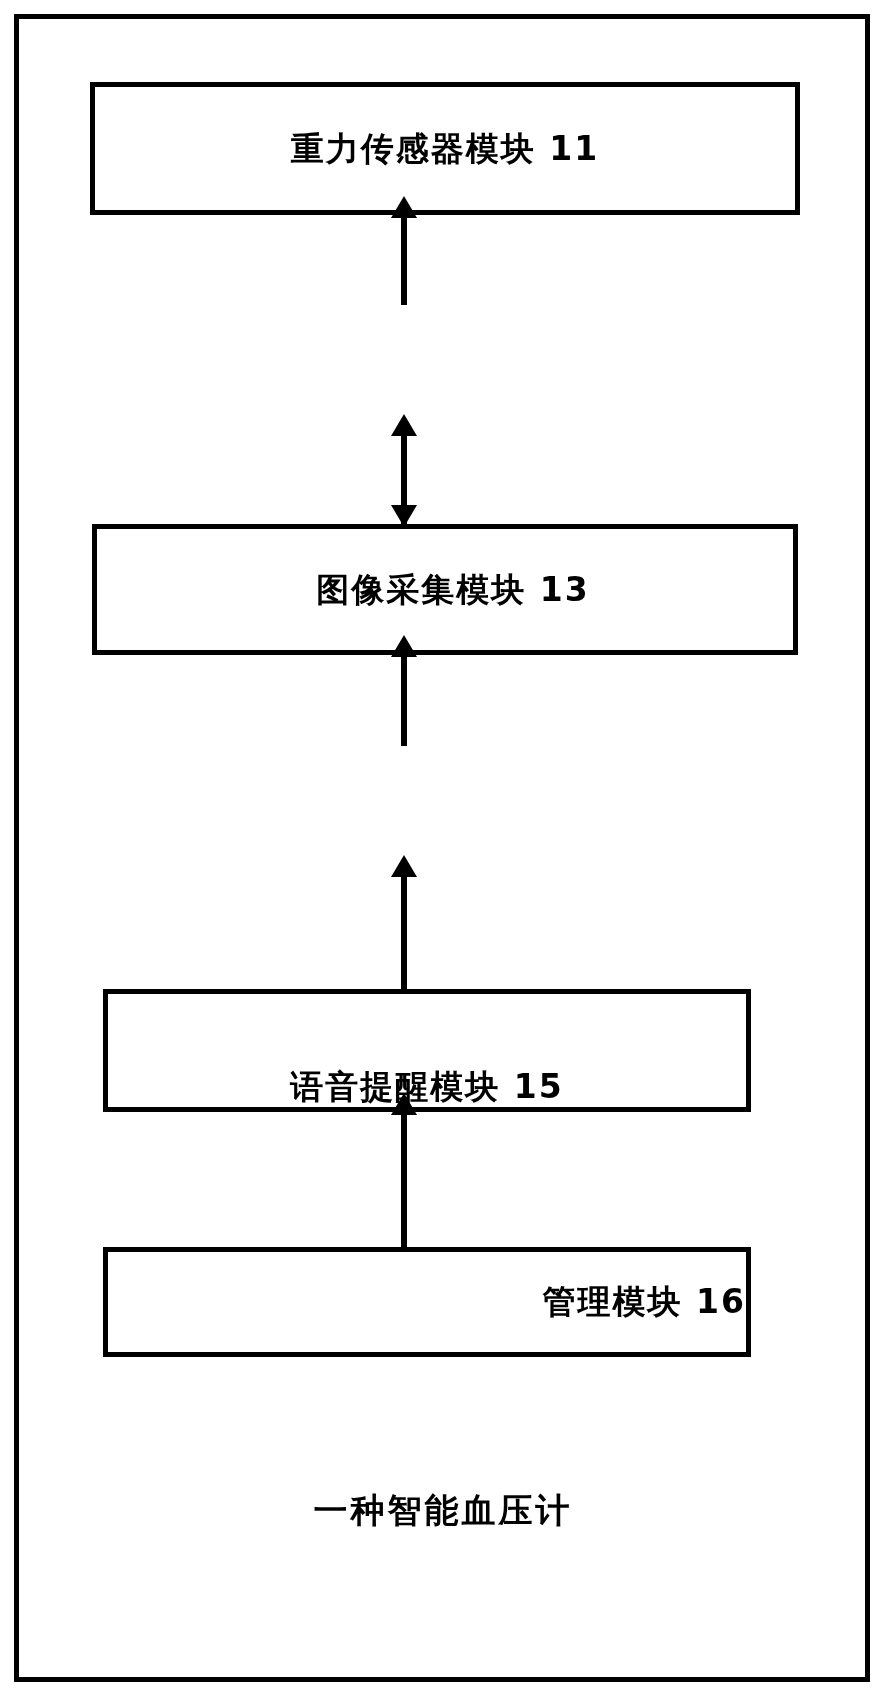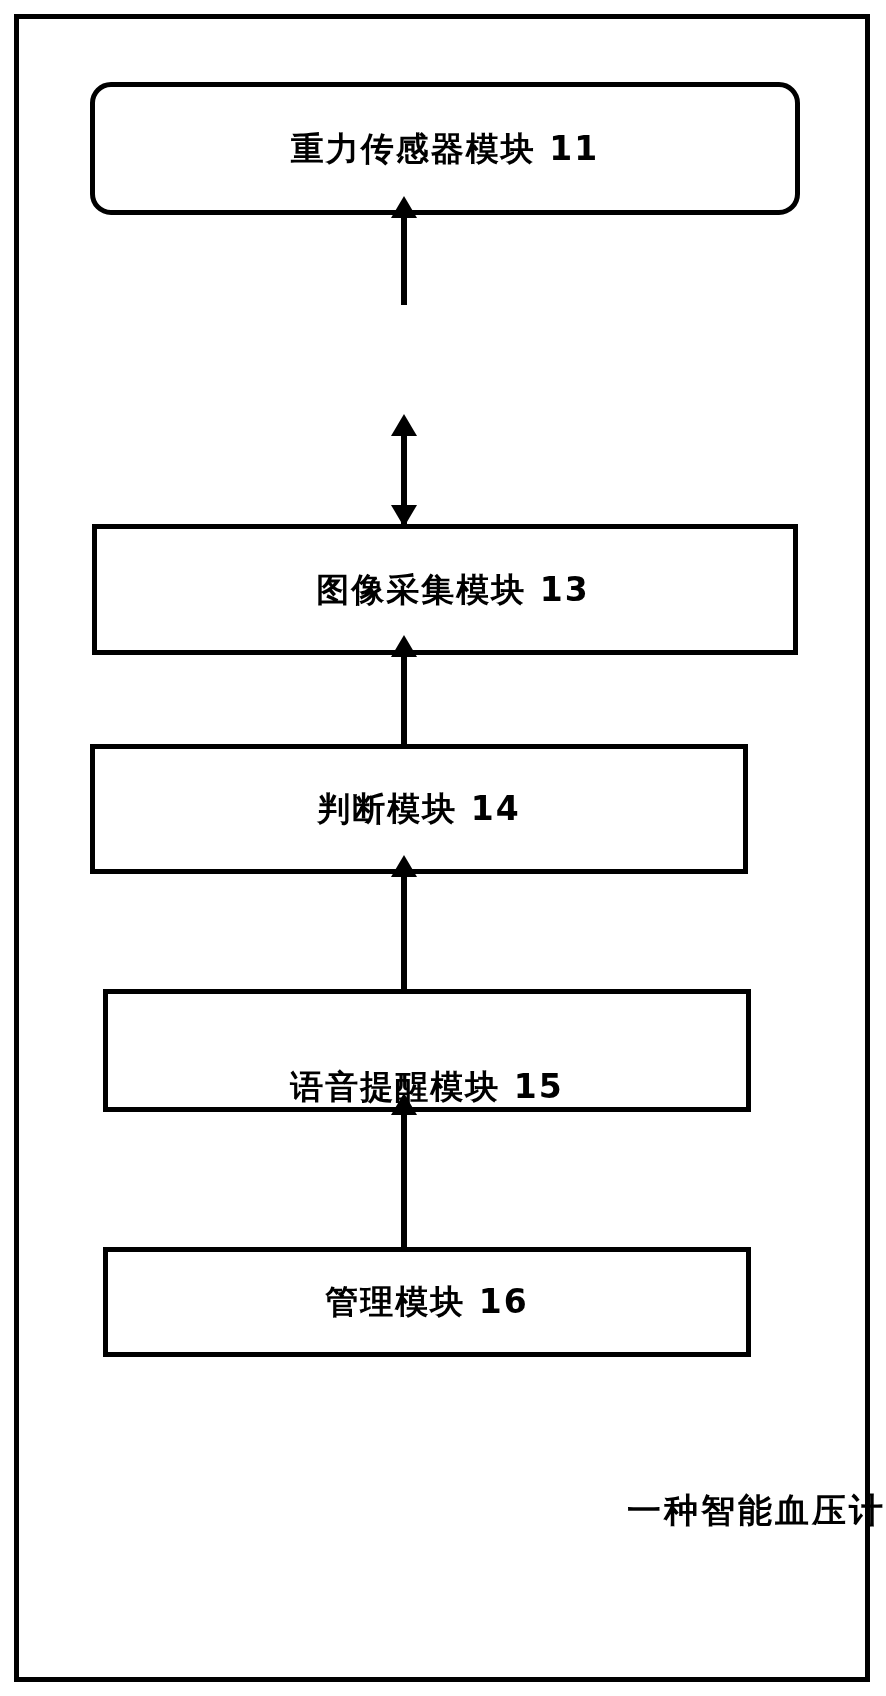--- a/index.html
+++ b/index.html
@@ -56,26 +56,26 @@
   .flow-box-label {
     font-size: 33px;
     font-weight: 700;
     color: #000000;
     letter-spacing: 2px;
     line-height: 1.2;
     white-space: nowrap;
   }
 
   
-  #box-1 { left: 90px;  top: 82px;   width: 710px; height: 133px; border-radius: 21px; }
+  #box-1 { left: 90px;  top: 82px;   width: 710px; height: 133px; }
   #box-2 { left: 94px;  top: 303px;  width: 706px; height: 130px; }
   #box-3 { left: 92px;  top: 524px;  width: 706px; height: 131px; padding-left: 16px; }
   #box-4 { left: 90px;  top: 744px;  width: 658px; height: 130px; }
   #box-5 { left: 103px; top: 989px;  width: 648px; height: 123px; align-items: flex-end; }
-  #box-6 { left: 103px; top: 1247px; width: 648px; height: 110px; }
+  #box-6 { left: 103px; top: 1247px; width: 648px; height: 110px; justify-content: flex-end; }
 
   
   .connector {
     position: absolute;
     width: 6px;
     background: #000000;
     left: 401px;
   }
   #conn-1-2 { top: 213px;  height: 92px;  }
   #conn-2-3 { top: 431px;  height: 95px;  }
@@ -110,21 +110,21 @@
   #arrow-4-5 { top: 855px; }
   
   #arrow-5-6 { top: 1093px; }
 
   
   .figure-caption {
     position: absolute;
     left: 0;
     top: 1488px;
     width: 886px;
-    text-align: right;
+    text-align: center;
     font-size: 34px;
     font-weight: 700;
     color: #000000;
     letter-spacing: 3px;
     white-space: nowrap;
   }
 </style>
 </head>
 <body>
 
@@ -146,23 +146,20 @@
     <div class="arrow-head arrow-up" id="arrow-2-3"></div>
     <div class="arrow-head arrow-down" id="arrow-3-2"></div>
 
     <div class="flow-box" id="box-3">
       <span class="flow-box-label">图像采集模块 13</span>
     </div>
 
     <div class="connector" id="conn-3-4"></div>
     <div class="arrow-head arrow-up" id="arrow-3-4"></div>
 
-    <div class="flow-box" id="box-4">
-      <span class="flow-box-label">判断模块 14</span>
-    </div>
 
     <div class="connector" id="conn-4-5"></div>
     <div class="arrow-head arrow-up" id="arrow-4-5"></div>
 
     <div class="flow-box" id="box-5">
       <span class="flow-box-label">语音提醒模块 15</span>
     </div>
 
     <div class="connector" id="conn-5-6"></div>
     <div class="arrow-head arrow-up" id="arrow-5-6"></div>

